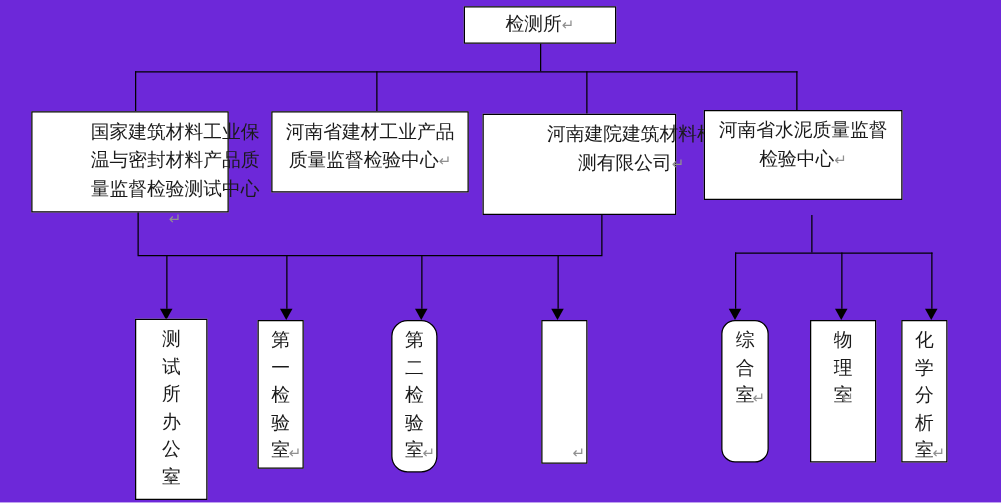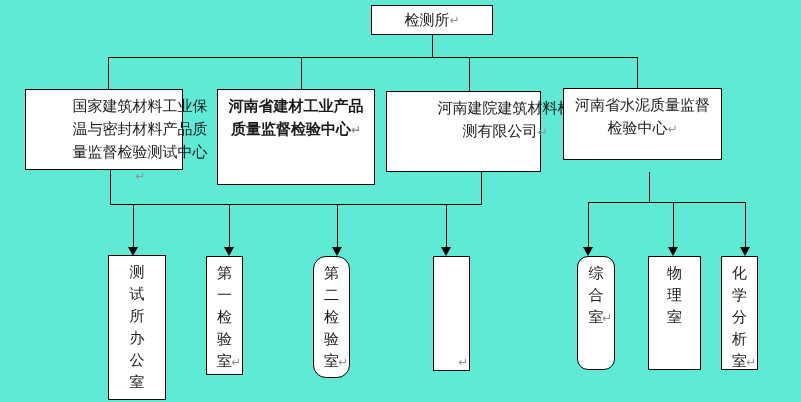--- a/index.html
+++ b/index.html
@@ -1,19 +1,19 @@
 <!DOCTYPE html>
 <html><head>
 <meta charset="utf-8">
 <style>
   html,body{margin:0;padding:0;background:#ffffff;}
   #canvas{
     position:relative;
     width:801px;height:402px;
-    background:#5eead4;
+    background:#6d28d9;
     font-family:"Liberation Serif","DejaVu Serif",serif;
     color:#1a1a1a;
     overflow:hidden;
   }
   .box{
     position:absolute;
     border:1px solid #000;
     background:#fff;
     box-sizing:border-box;
     font-size:15px;
@@ -81,21 +81,21 @@
   <div class="vline" style="left:432px;top:35px;height:22px;"></div>
   <div class="hline" style="left:108px;top:57px;width:530px;"></div>
   <div class="vline" style="left:108px;top:57px;height:32px;"></div>
   <div class="vline" style="left:301px;top:57px;height:32px;"></div>
   <div class="vline" style="left:469px;top:57px;height:34px;"></div>
   <div class="vline" style="left:637px;top:57px;height:31px;"></div>
 
   <div class="box" style="left:25px;top:89px;width:158px;height:81px;padding-left:44px;">
     <span class="txt"><span>国家建筑材料工业保温与密封材料产品质量监督检验测试中心</span><span class="mark">↵</span></span>
   </div>
-  <div class="box" style="left:217px;top:89px;width:158px;height:96px;font-weight:bold;">
+  <div class="box" style="left:217px;top:89px;width:158px;height:65px;">
     <span class="txt"><span>河南省建材工业产品质量监督检验中心</span><span class="mark">↵</span></span>
   </div>
   <div class="box" style="left:386px;top:91px;width:155px;height:81px;padding-left:48px;">
     <span class="txt"><span>河南建院建筑材料检测有限公司</span><span class="mark">↵</span></span>
   </div>
   <div class="box" style="left:563px;top:88px;width:159px;height:72px;">
     <span class="txt"><span>河南省水泥质量监督检验中心</span><span class="mark">↵</span></span>
   </div>
 
   <div class="vline" style="left:110px;top:170px;height:34px;"></div>

